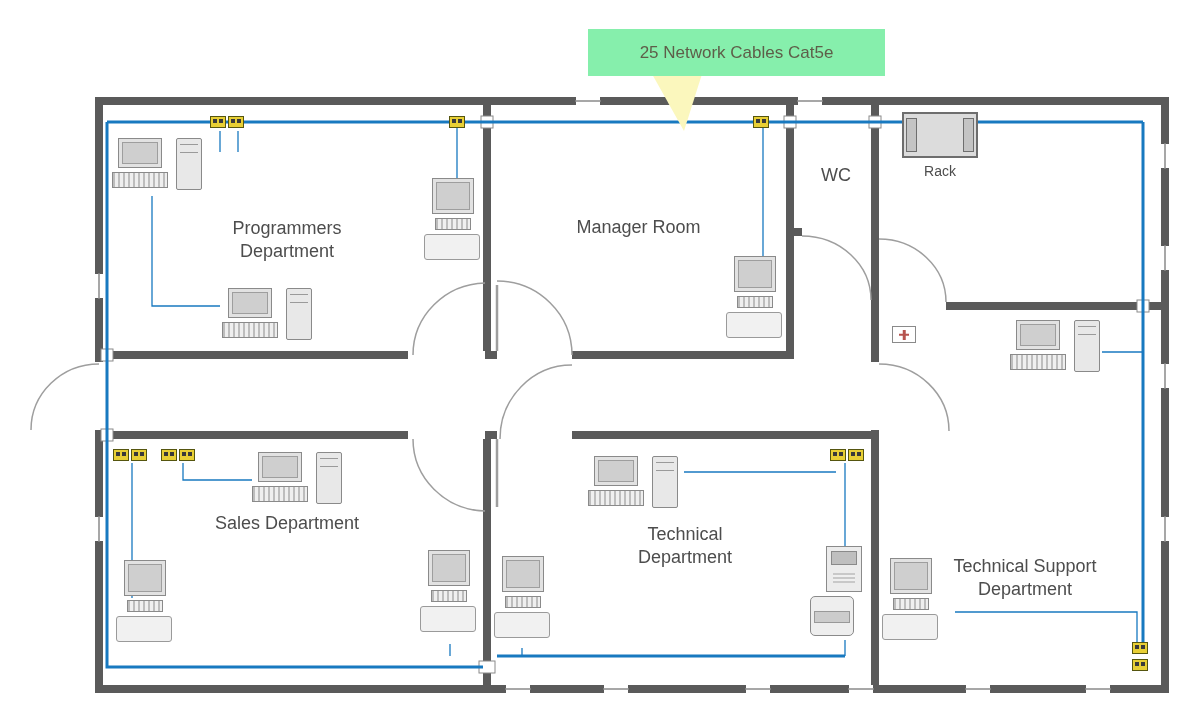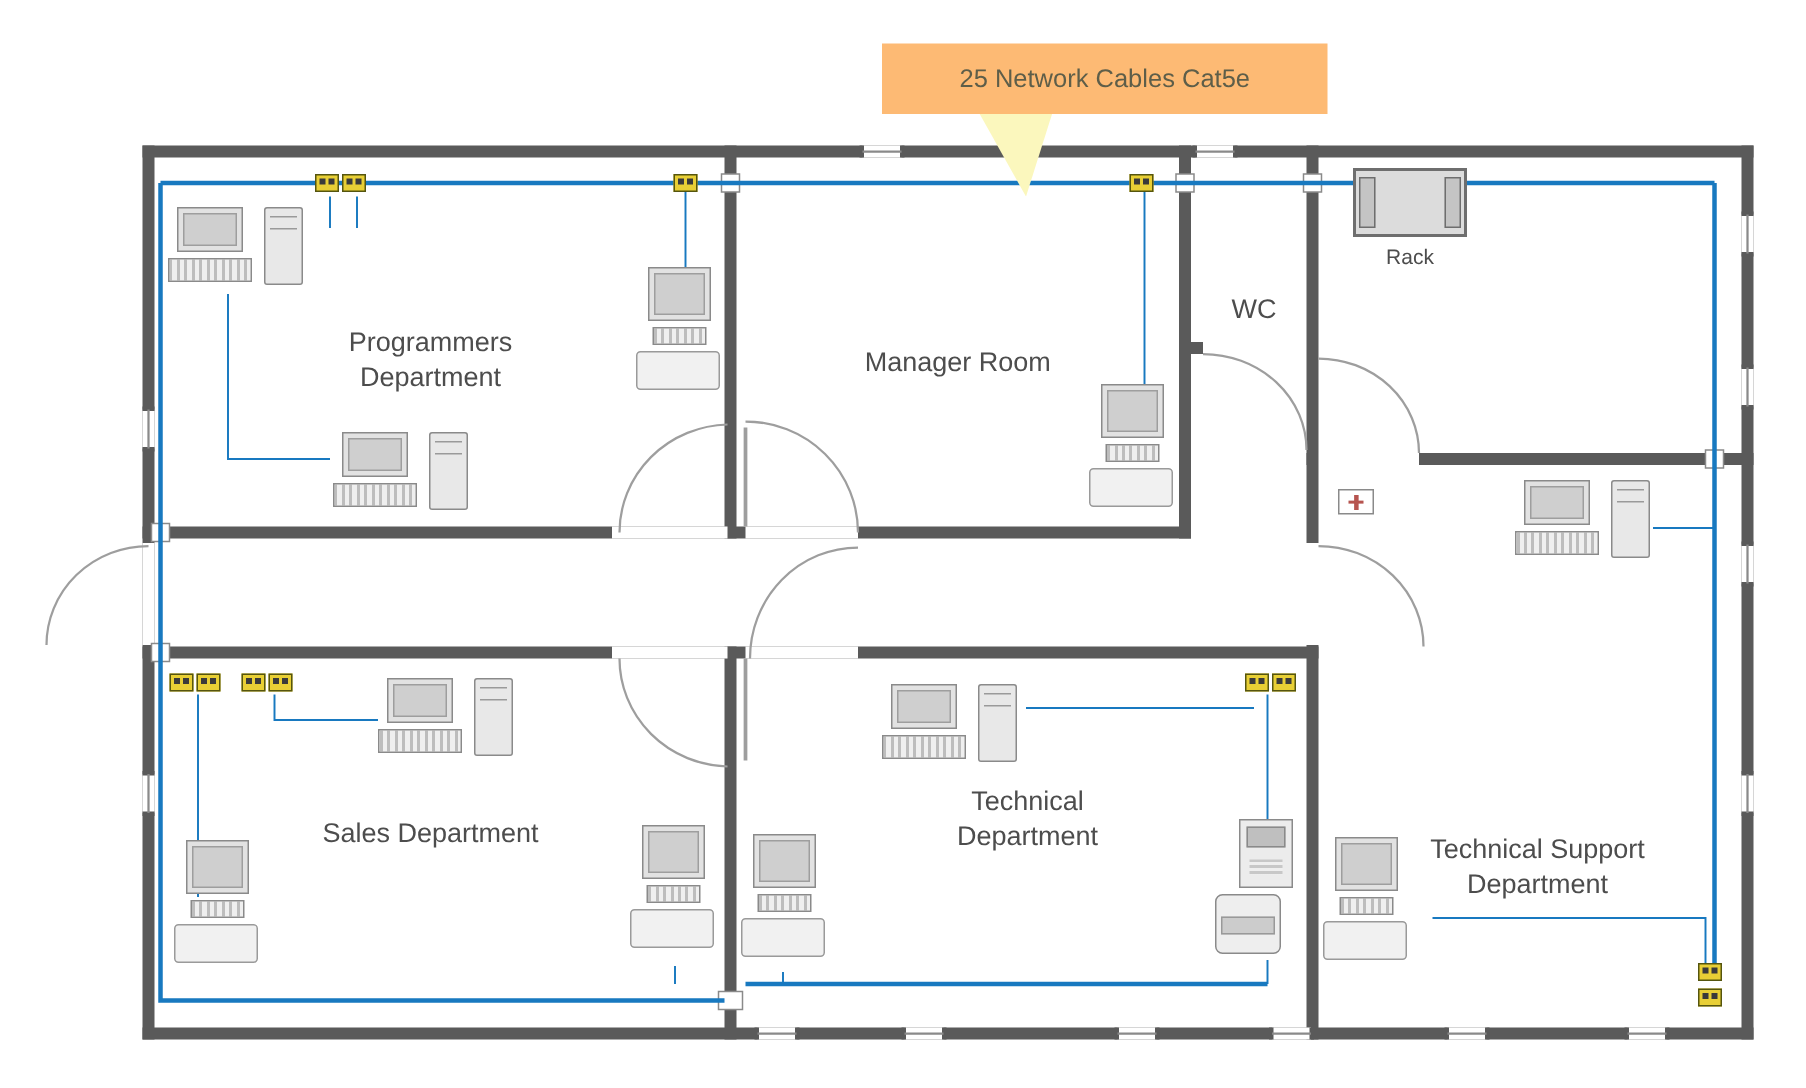--- a/index.html
+++ b/index.html
@@ -7,21 +7,21 @@
           font-family:"Liberation Sans", sans-serif;}
   .plan{position:absolute;left:0;top:0;z-index:1;}
 
   
   .room-label{position:absolute;z-index:6;color:#4d4d4d;font-size:18px;line-height:1.25;
               text-align:center;white-space:pre-line;pointer-events:none;}
   .small-label{font-size:14px;text-align:center;}
 
   
   .callout{position:absolute;left:588px;top:29px;width:297px;height:47px;z-index:8;
-           background:#fdba74;display:flex;align-items:center;justify-content:center;
+           background:#86efac;display:flex;align-items:center;justify-content:center;
            color:#5e5e49;font-size:17px;}
   .callout-tail{position:absolute;left:652px;top:74px;width:50px;height:57px;z-index:7;
            background:#fbf7bd;clip-path:polygon(0 0,100% 0,64% 100%);}
 
   
   .ws{position:absolute;z-index:4;}
   .ws-h{width:92px;height:52px;}
   .ws-v{width:58px;height:84px;}
   .ws .monitor{position:absolute;background:#e2e2e2;border:1.5px solid #8a8a8a;box-sizing:border-box;}
   .ws .monitor::after{content:"";position:absolute;inset:3px;background:#cfcfcf;border:1px solid #9e9e9e;}
@@ -250,23 +250,23 @@
   <div class="socket" style="left:1132px;top:642px;"></div>
   <div class="socket" style="left:1132px;top:659px;"></div>
 
   <div class="rack"></div>
   <div class="fax"></div>
   <div class="printer"></div>
   <div class="firstaid"></div>
 
   <div class="room-label" style="left:162px;top:217px;width:250px;">Programmers
 Department</div>
-  <div class="room-label" style="left:536px;top:230px;width:205px;text-align:center;">Manager Room</div>
-  <div class="room-label" style="left:806px;top:195px;width:60px;">WC</div>
-  <div class="room-label" style="left:162px;top:544px;width:250px;">Sales Department</div>
+  <div class="room-label" style="left:536px;top:216px;width:205px;text-align:center;">Manager Room</div>
+  <div class="room-label" style="left:806px;top:164px;width:60px;">WC</div>
+  <div class="room-label" style="left:162px;top:512px;width:250px;">Sales Department</div>
   <div class="room-label" style="left:580px;top:523px;width:210px;">Technical
 Department</div>
   <div class="room-label" style="left:905px;top:523px;width:240px;margin-top:32px;">Technical Support
 Department</div>
   <div class="room-label small-label" style="left:902px;top:163px;width:76px;">Rack</div>
 
   <div class="callout-tail"></div>
   <div class="callout">
     <span>25 Network Cables Cat5e</span>
   </div>

